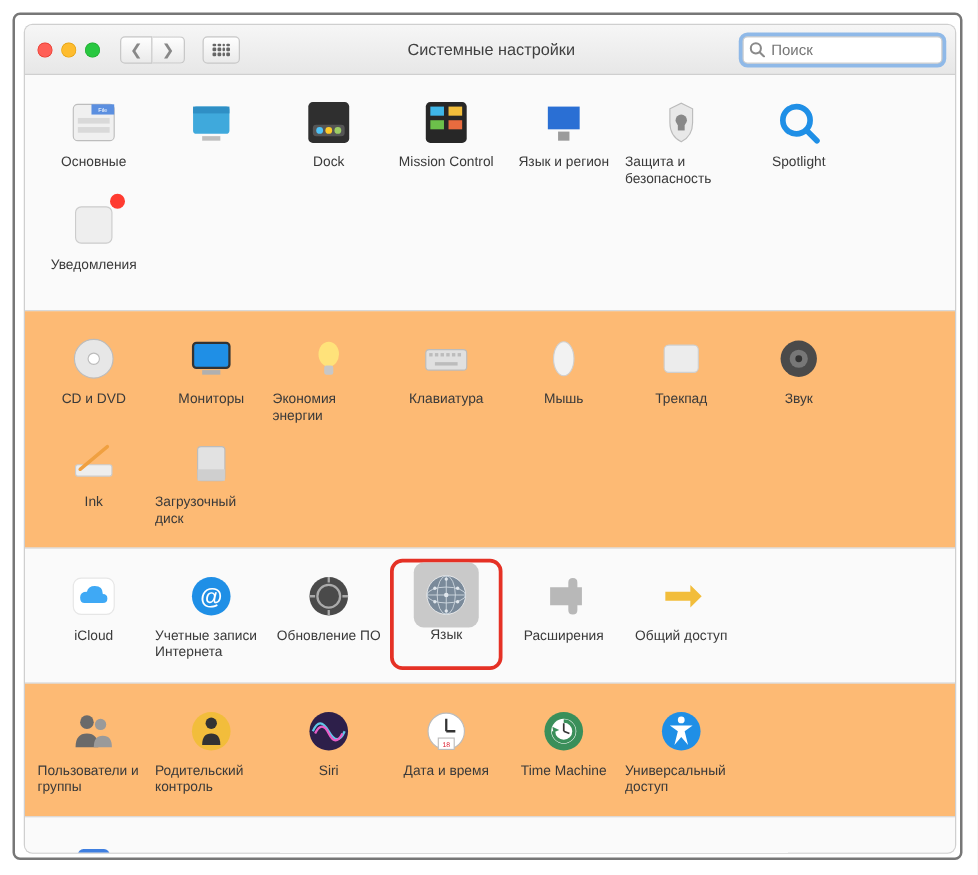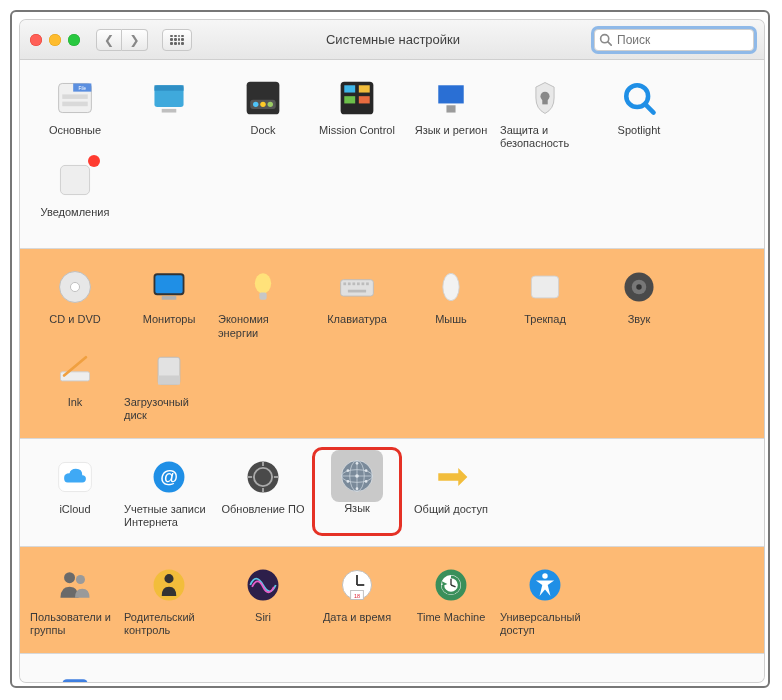--- a/index.html
+++ b/index.html
@@ -415,20 +415,28 @@
                   <circle cx="22" cy="8" r="1.5"></circle>
                   <circle cx="22" cy="36" r="1.5"></circle>
                 </g>
               </svg>
             </div>
             <div class="lbl">Язык</div>
           </div>
           <div class="item">
             <div class="icon-box">
               <svg viewBox="0 0 44 44" width="40" height="40">
+                <path d="M10 14 H26 V10 Q26 6 30 6 Q34 6 34 10 V14 H38 V30 H34 V34 Q34 38 30 38 Q26 38 26 34 V30 H10 Z" fill="#b8b8b8"></path>
+              </svg>
+            </div>
+            <div class="lbl">Расширения</div>
+          </div>
+          <div class="item">
+            <div class="icon-box">
+              <svg viewBox="0 0 44 44" width="40" height="40">
                 <path d="M8 18 H30 L30 12 L40 22 L30 32 L30 26 H8 Z" fill="#f2bd3b"></path>
               </svg>
             </div>
             <div class="lbl">Общий доступ</div>
           </div>
         </div>
         <div class="divider"></div>
         <div class="section dark">
           <div class="item">
             <div class="icon-box">

